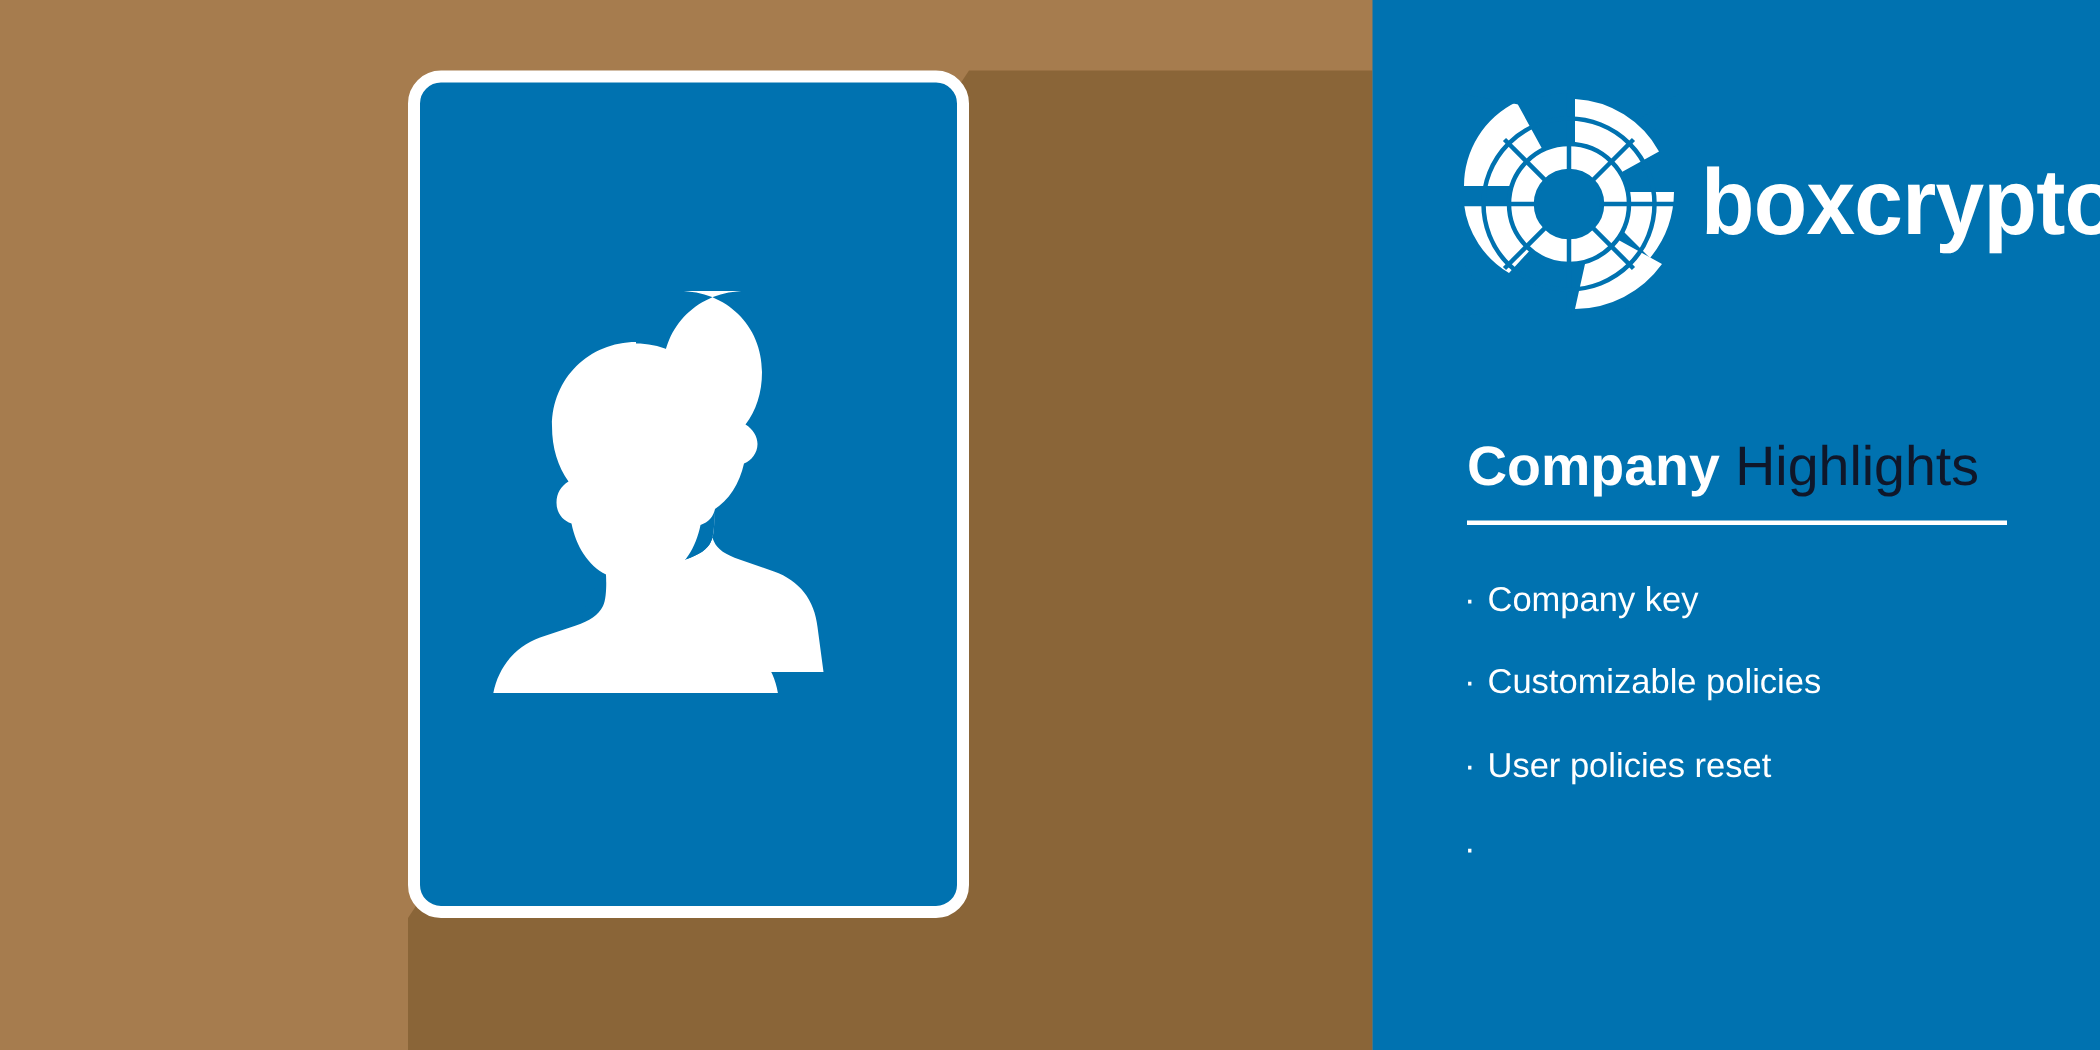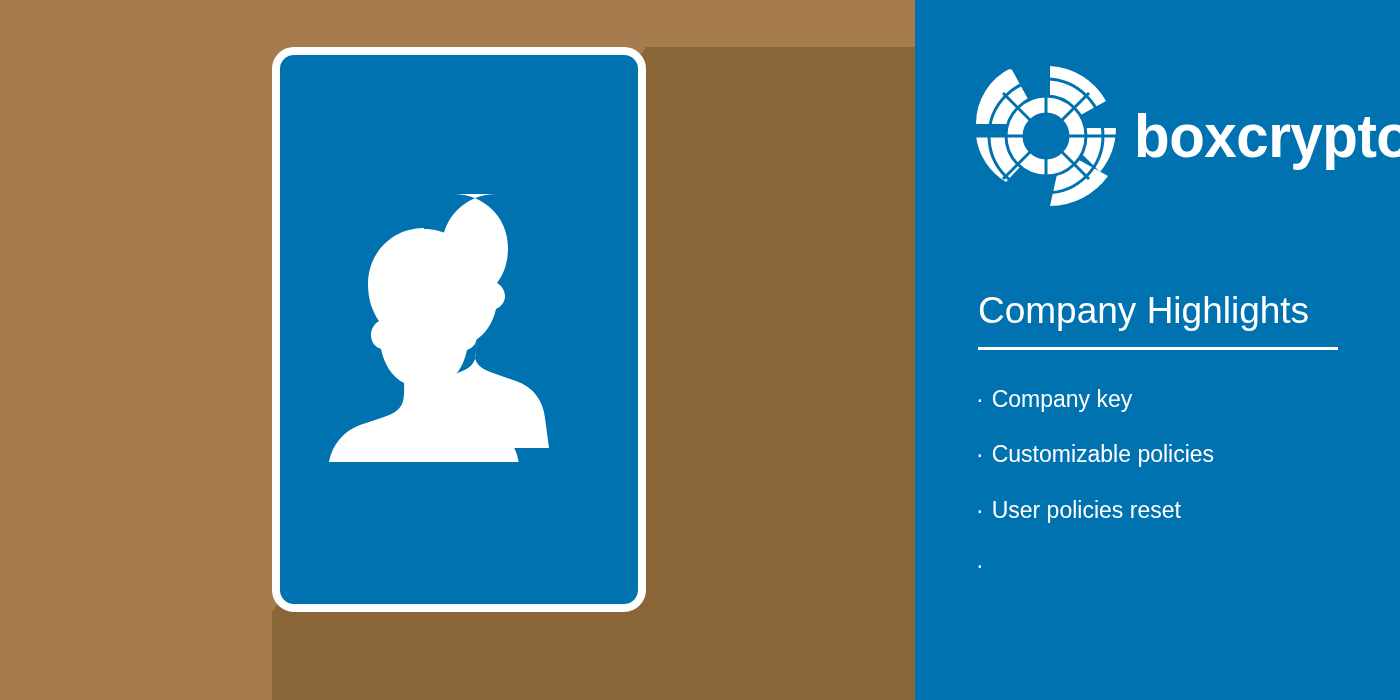--- a/index.html
+++ b/index.html
@@ -94,24 +94,24 @@
   .headline {
     position: absolute;
     left: 978px;
     top: 291px;
     font-size: 37px;
     line-height: 1.1;
     white-space: nowrap;
   }
   .headline .strong {
     color: #ffffff;
-    font-weight: 400;
+    font-weight: 700;
   }
   .headline .muted {
-    color: #ffffff;
+    color: #0f172a;
     font-weight: 400;
   }
   .divider {
     position: absolute;
     left: 978px;
     top: 347px;
     width: 360px;
     height: 3px;
     background: #ffffff;
   }

